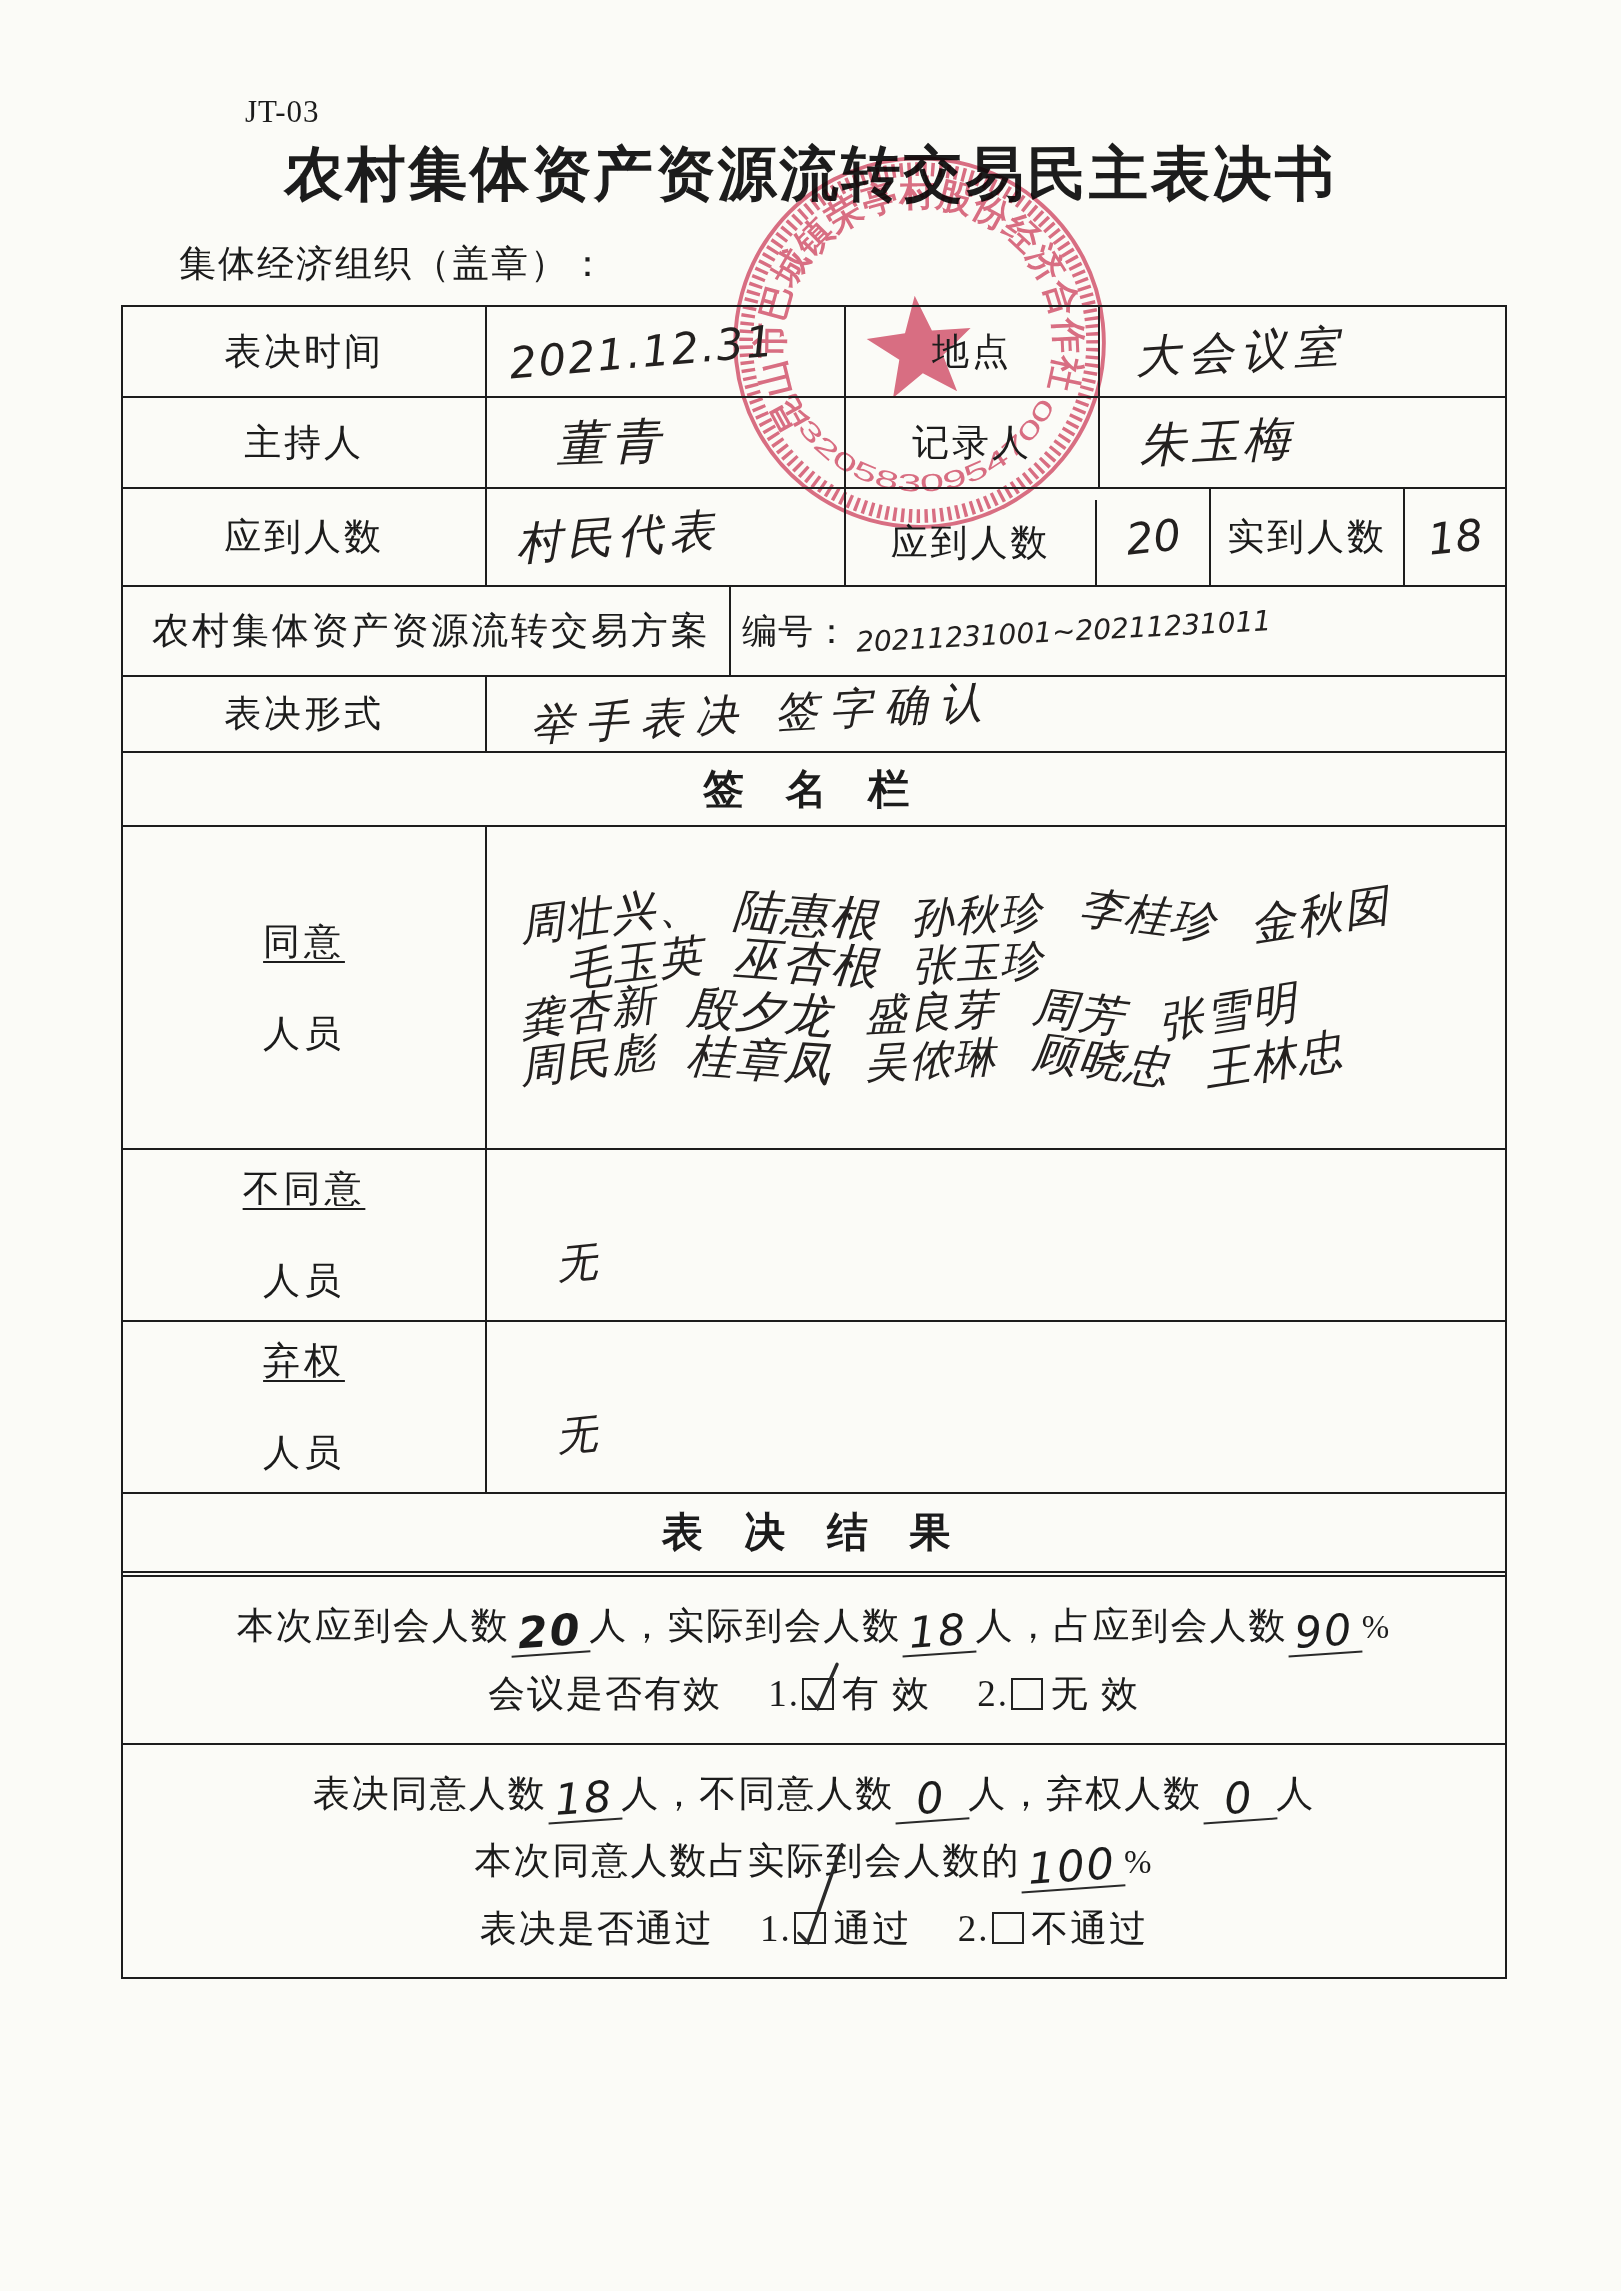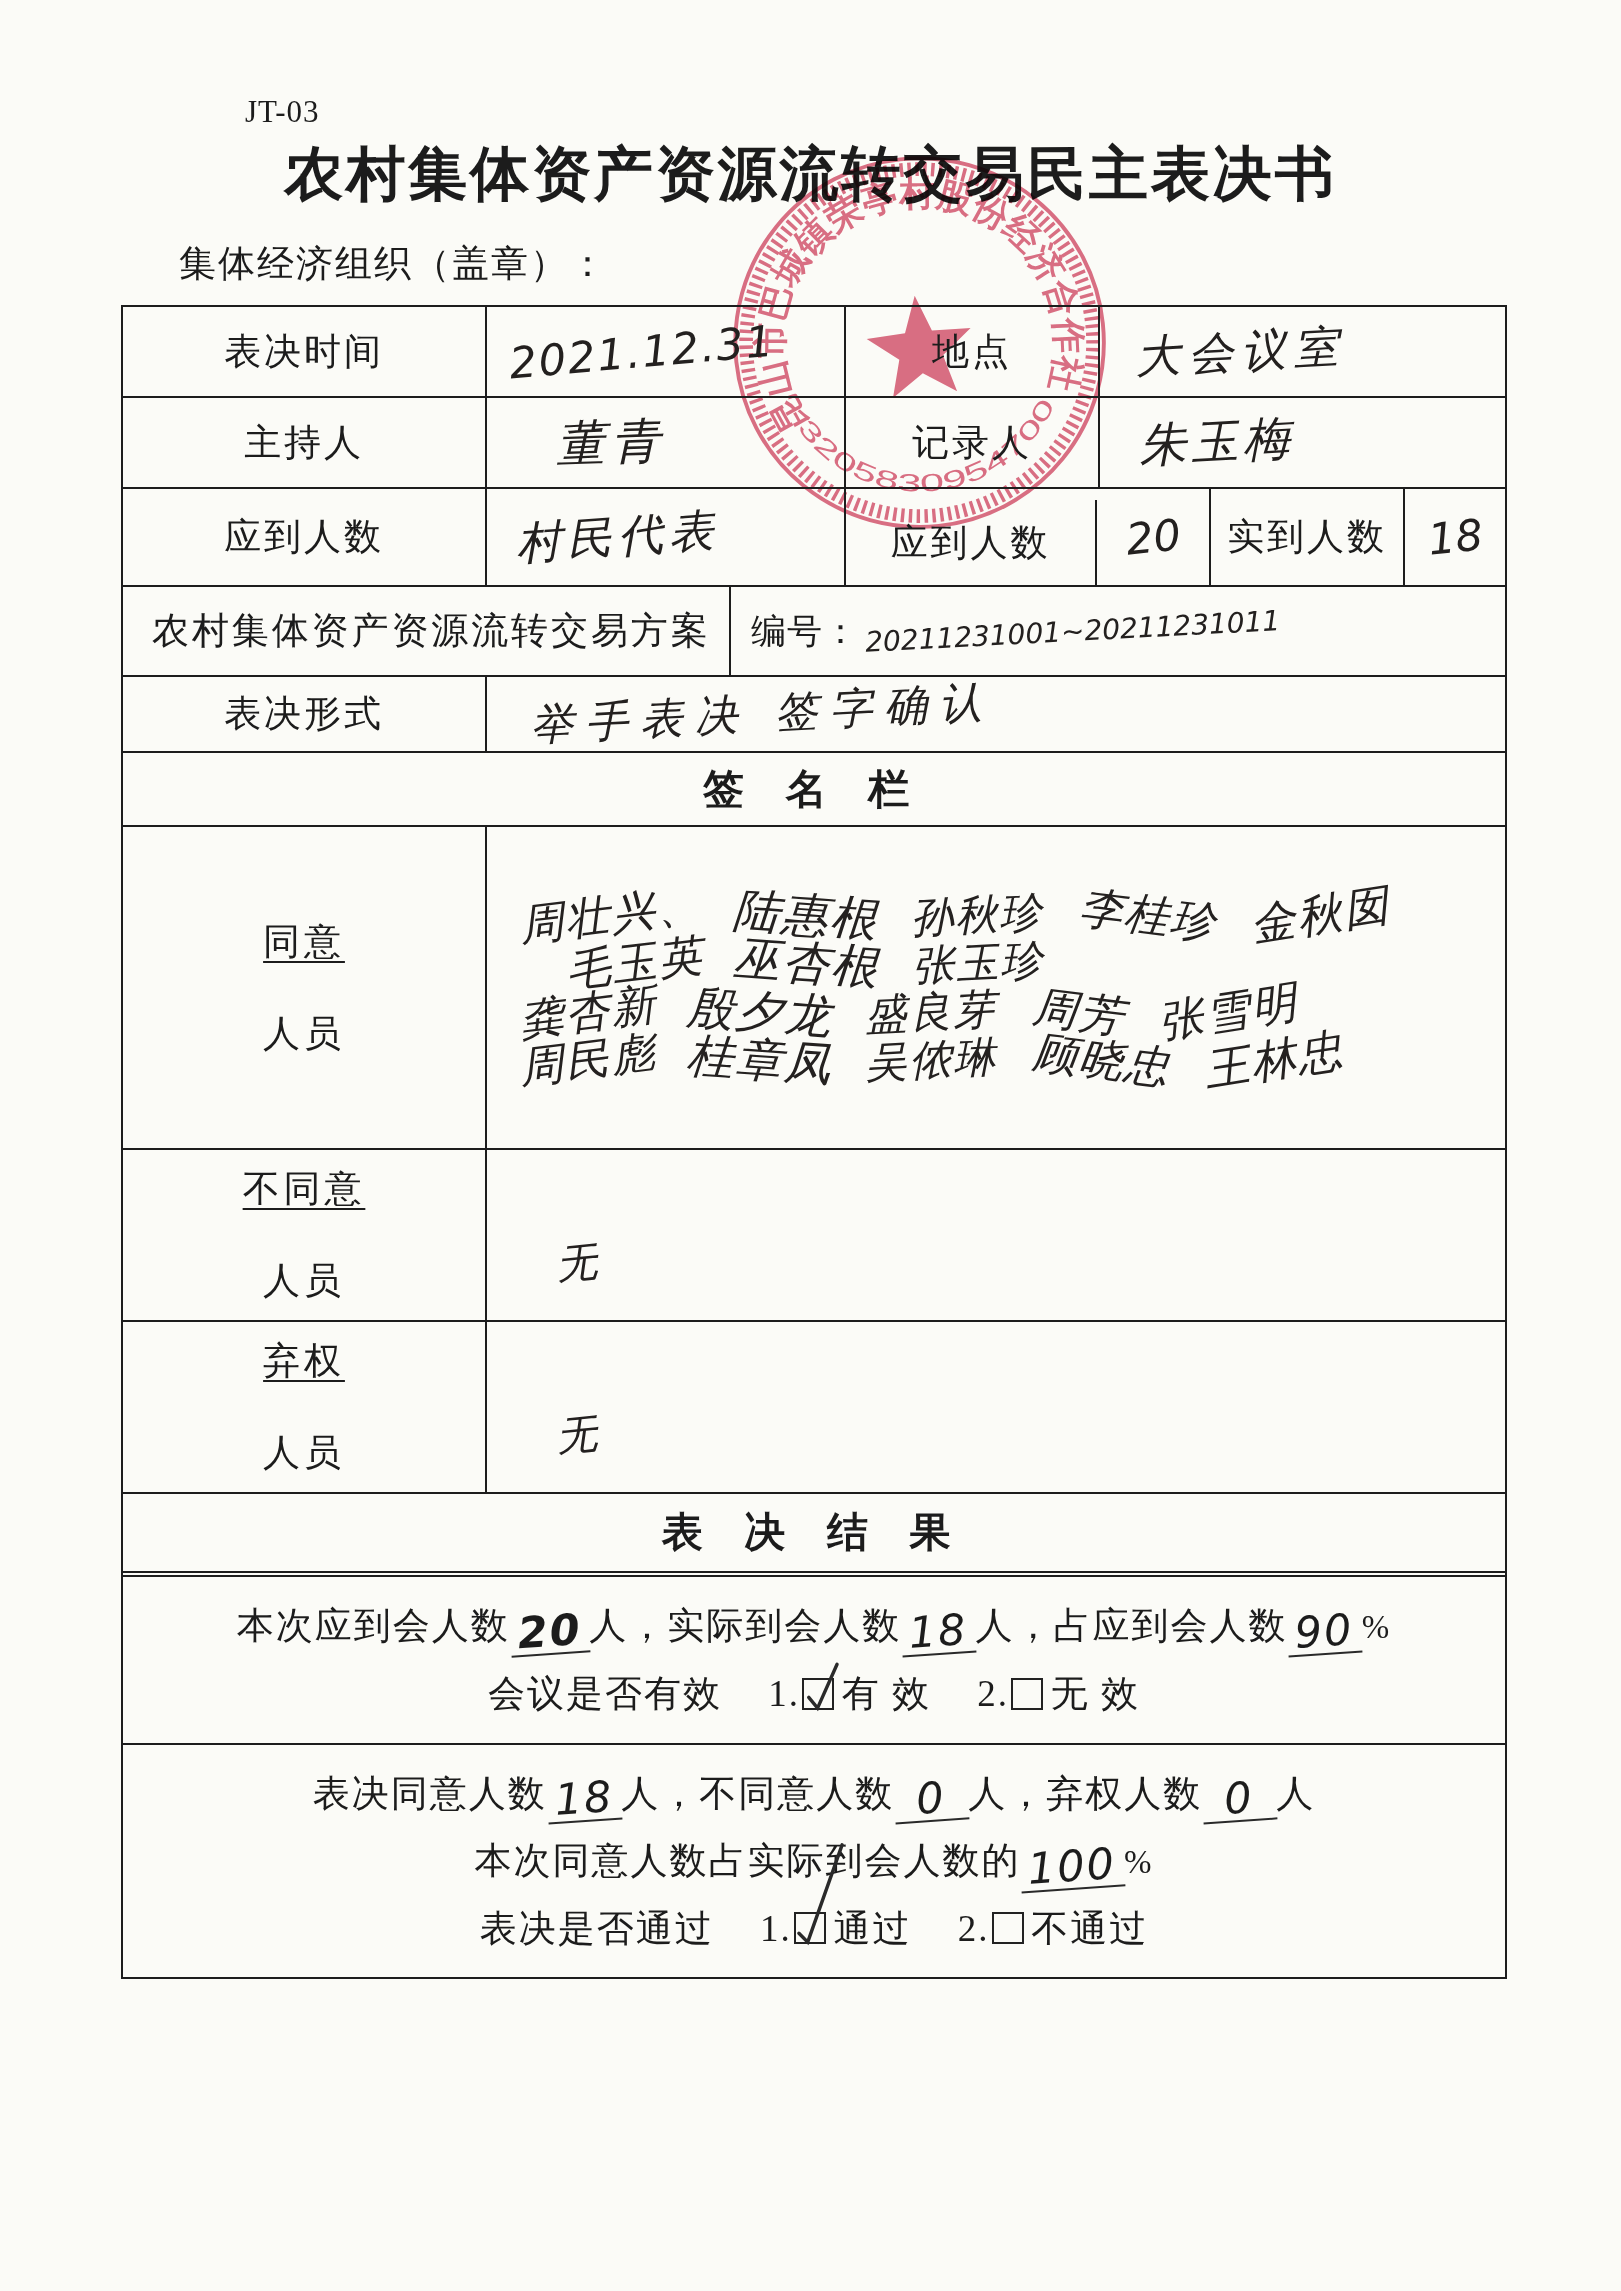--- a/index.html
+++ b/index.html
@@ -36,21 +36,21 @@
   .hw-place    { font-size:45px; transform:rotate(-3deg); letter-spacing:7.8px; margin-left:35px; }
   .hw-host     { font-size:49px; transform:rotate(-2deg); letter-spacing:5.9px; margin-left:69px; }
   .hw-recorder { font-size:47px; transform:rotate(-3deg); letter-spacing:4.9px; margin-left:39px; }
   .hw-part     { font-size:45px; transform:rotate(-4deg); letter-spacing:5.9px; margin-left:29px; }
   .hw-count    { font-size:43px; transform:rotate(-6deg); }
   .hw-serial   { font-size:28px; transform:rotate(-3deg); margin-left:5.9px; }
   .hw-form     { font-size:43px; transform:rotate(-3deg); letter-spacing:11.8px; margin-left:43px; }
   .hw-none     { font-size:41px; transform:rotate(-6deg); }
 
   .content-text { font-size:37px; letter-spacing:2.9px; margin-left:29px; }
-  .serial-cell { justify-content:flex-start; padding-left:20px; overflow:visible; }
+  .serial-cell { justify-content:flex-start; padding-left:11px; overflow:visible; }
   .serial-lbl { font-size:35px; letter-spacing:1px; }
 
   
   .sign-lbl-cell { flex-direction:column; justify-content:center; gap:42px; }
   .sign-lbl-cell .u { text-decoration:underline; text-underline-offset:6.9px; text-decoration-thickness:2px; }
   .sign-lbl-cell span { font-size:37px; letter-spacing:3.9px; }
   .sig-cell { flex-direction:column; align-items:flex-start; justify-content:center; padding:7.8px 17.6px; border-right:none; }
   .sig-line { line-height:1.05; }
   .sig-line.indent { margin-left:47px; }
   .sig { display:inline-block; font-family:"DejaVu Sans","Liberation Sans",sans-serif; font-style:italic;

